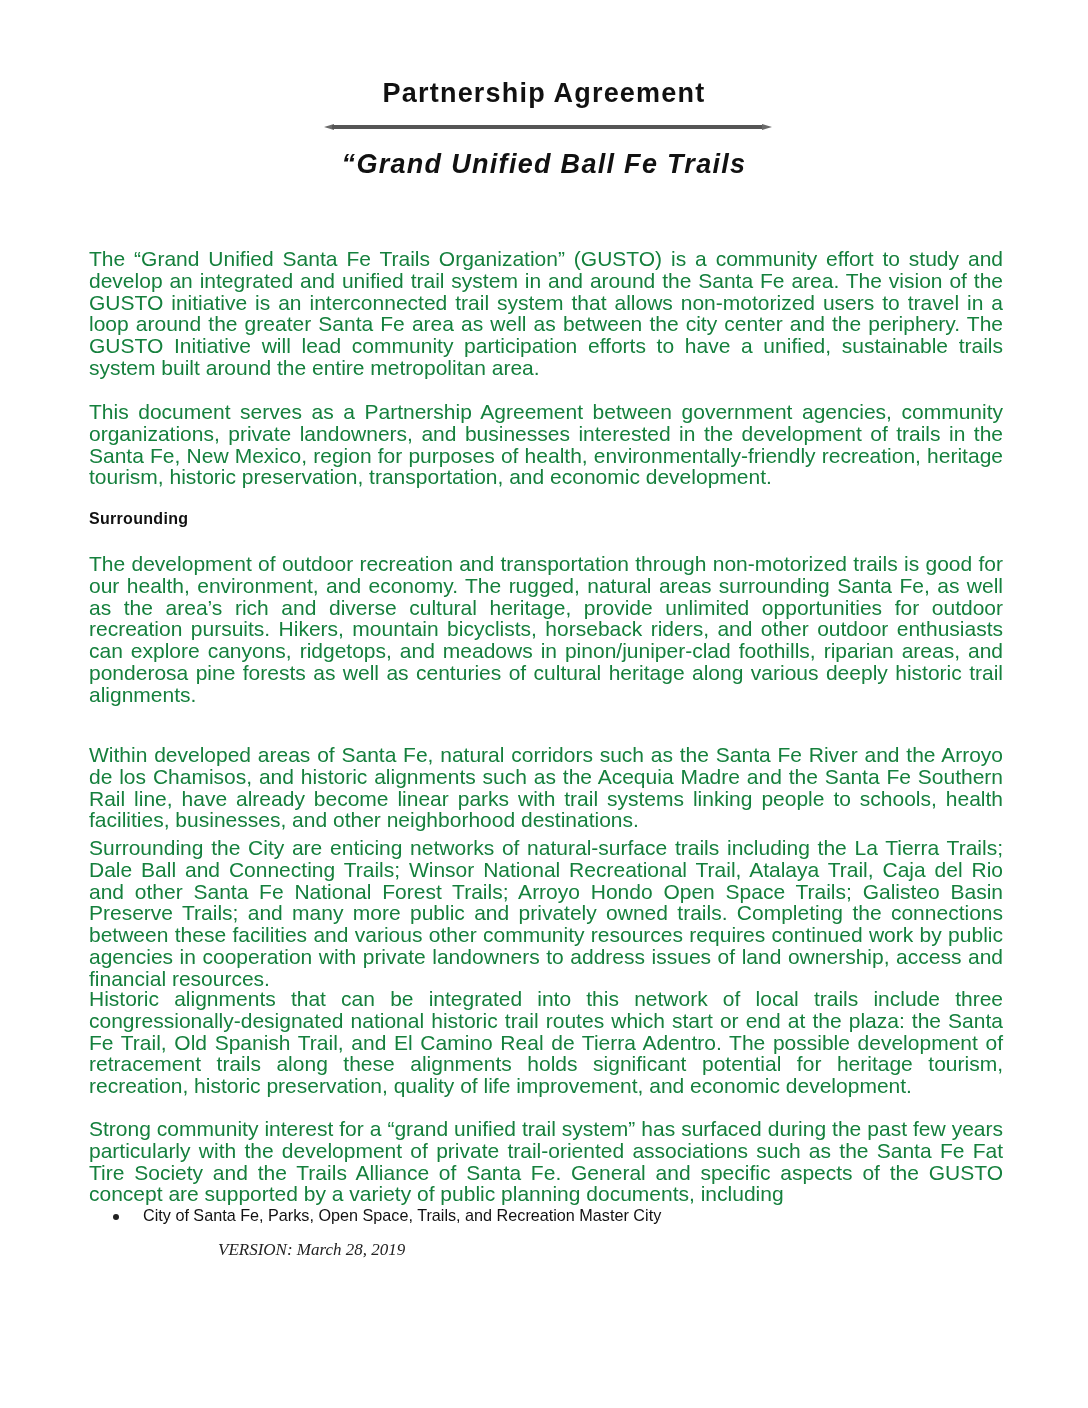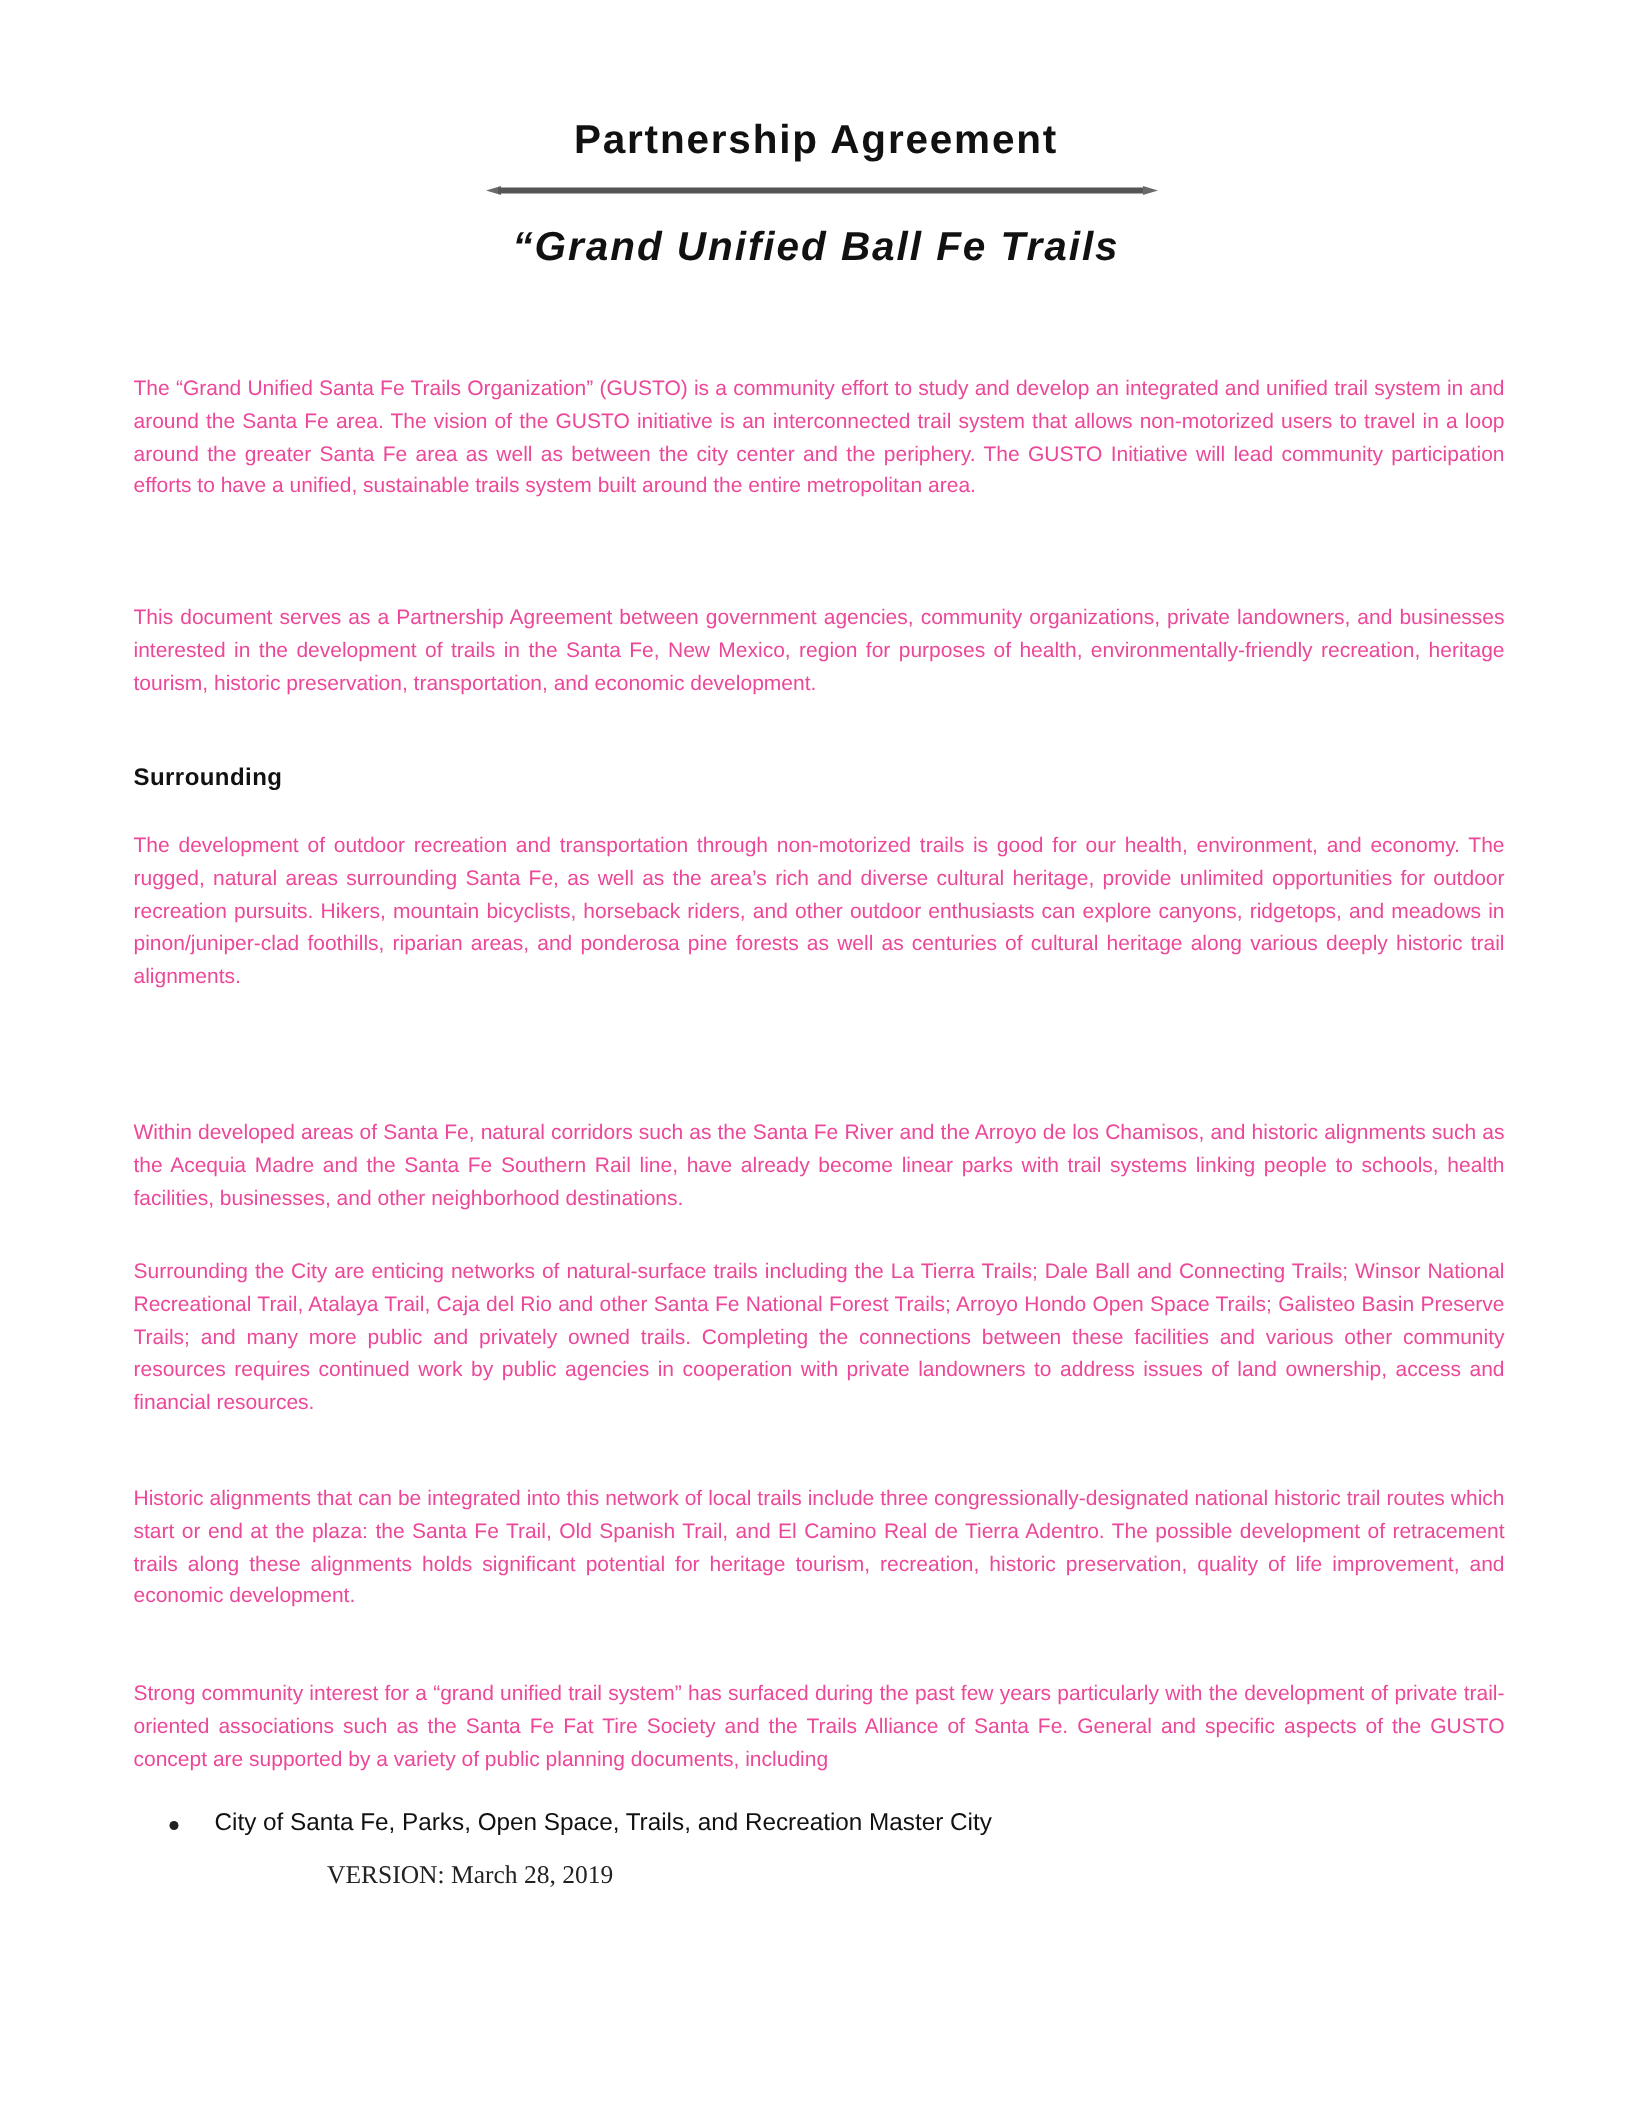--- a/index.html
+++ b/index.html
@@ -64,25 +64,25 @@
       font-size: 27px;
       line-height: 38px;
       letter-spacing: 1.3px;
       margin: 0;
       color: #111;
     }
     .body-text {
       position: absolute;
       left: 89px;
       width: 914px;
-      font-size: 14px;
+      font-size: 21px;
       line-height: 21.8px;
       text-align: justify;
       margin: 0;
-      color: #ec4899;
+      color: #15803d;
     }
     .heading {
       position: absolute;
       left: 89px;
       font-size: 16px;
       font-weight: bold;
       margin: 0;
       letter-spacing: 0.3px;
       color: #111;
     }
@@ -107,20 +107,21 @@
       top: 9px;
       width: 6px; height: 6px;
       border-radius: 50%;
       background: #222;
     }
     .version {
       position: absolute;
       left: 218px;
       top: 1240px;
       font-family: "Liberation Serif", "DejaVu Serif", serif;
+      font-style: italic;
       font-size: 17px;
       color: #222;
       margin: 0;
     }
   </style>
 </head>
 <body>
 
 <div class="page">
 

